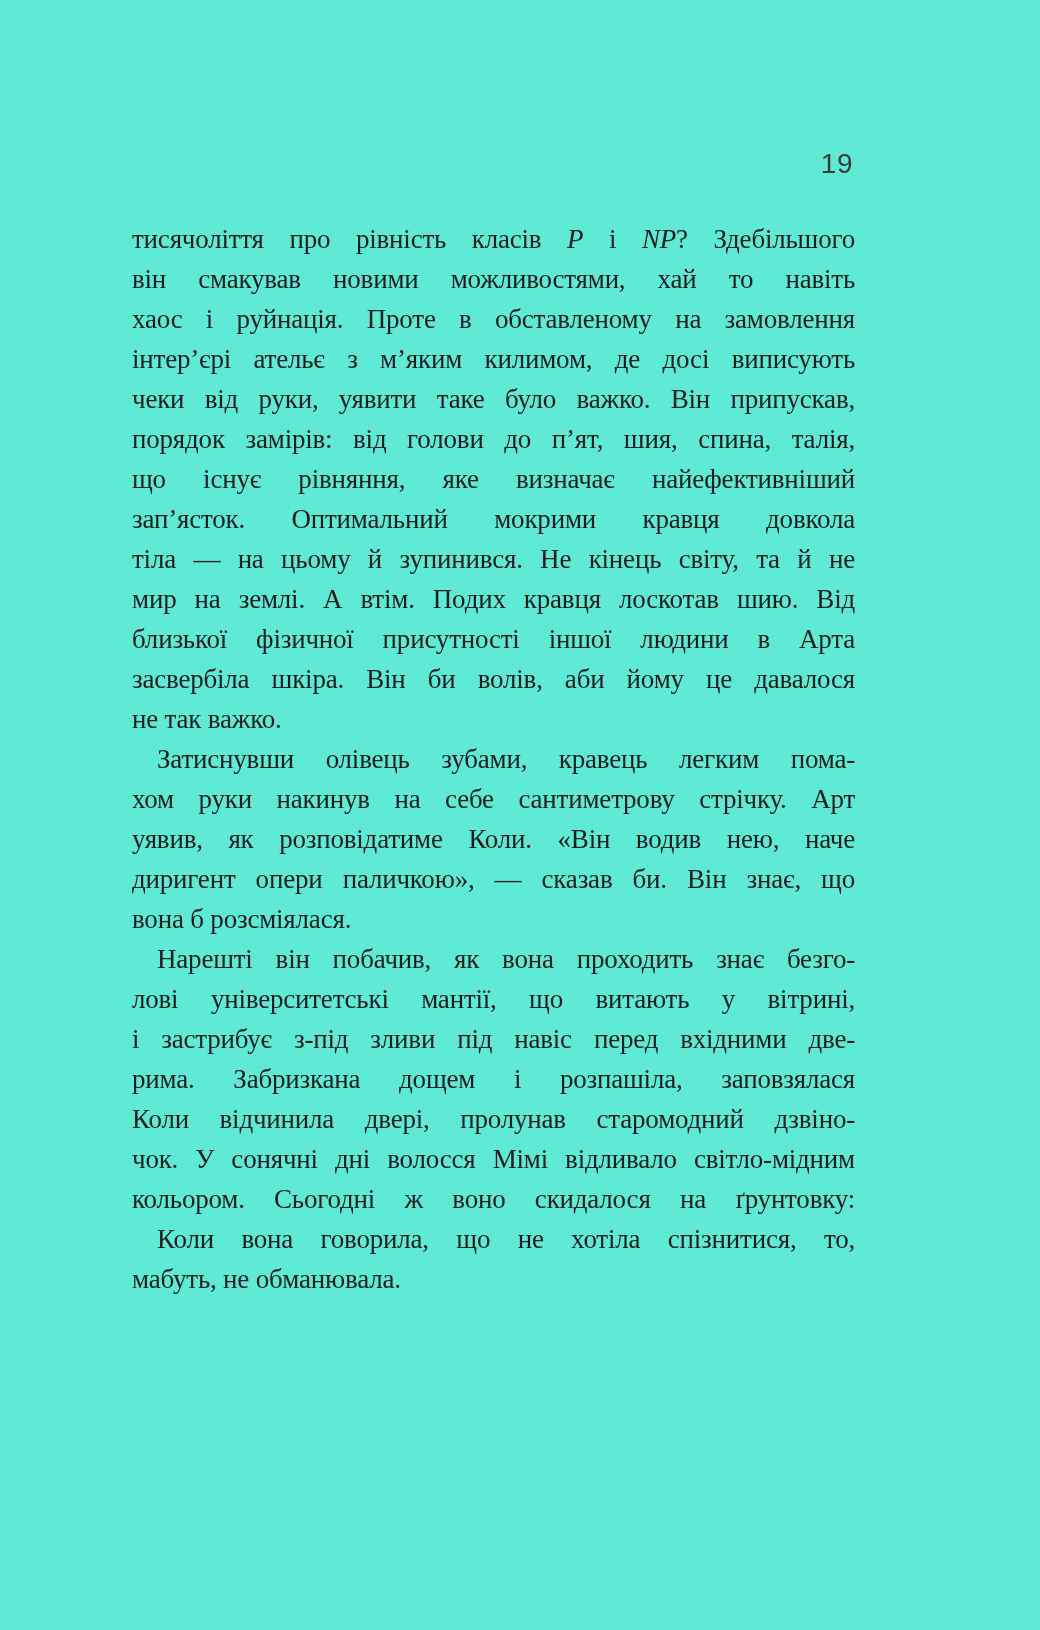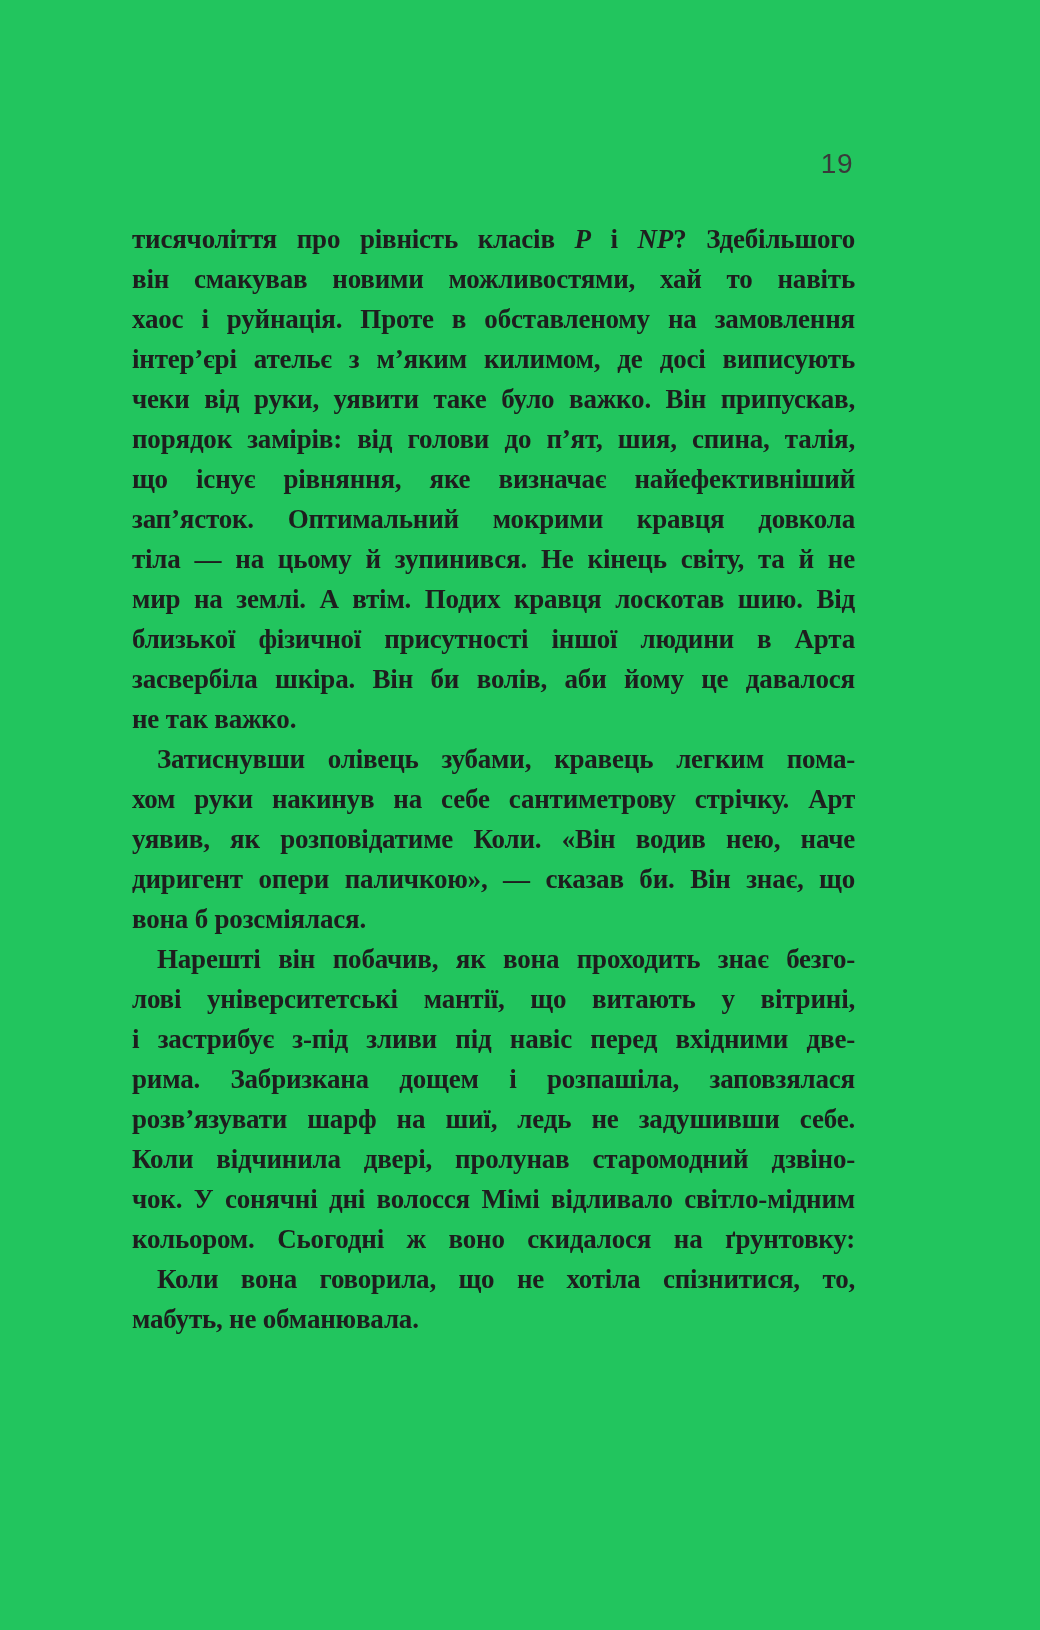--- a/index.html
+++ b/index.html
@@ -28,21 +28,20 @@
   .body-text {
     position: absolute;
     left: 132px;
     top: 219px;
     width: 723px;
     font-family: "Liberation Serif", "DejaVu Serif", serif;
     font-size: 27px;
     line-height: 40px;
     color: #1e1e1e;
     letter-spacing: -0.2px;
-    font-weight: bold;
   }
   .paragraph {
     margin: 0;
     padding: 0;
   }
   .line {
     text-align: justify;
     text-align-last: justify;
     white-space: normal;
   }
@@ -52,21 +51,21 @@
   .line.indent {
     text-indent: 25px;
   }
   .line i {
     font-style: italic;
   }
 </style>
 </head>
 <body>
 
-<div class="page" style="background: #22c55e;">
+<div class="page" style="background: #5eead4;">
   <div class="page-number" style="color: rgb(58, 58, 58);">19</div>
   <main class="body-text" style="color: rgb(30, 30, 30);">
       <div class="paragraph">
         <div class="line">тисячоліття про рівність класів <i>P</i> і <i>NP</i>? Здебільшого</div>
         <div class="line">він смакував новими можливостями, хай то навіть</div>
         <div class="line">хаос і руйнація. Проте в обставленому на замовлення</div>
         <div class="line">інтер’єрі ательє з м’яким килимом, де досі виписують</div>
         <div class="line">чеки від руки, уявити таке було важко. Він припускав,</div>
         <div class="line">порядок замірів: від голови до п’ят, шия, спина, талія,</div>
         <div class="line">що існує рівняння, яке визначає найефективніший</div>
@@ -82,21 +81,20 @@
         <div class="line">хом руки накинув на себе сантиметрову стрічку. Арт</div>
         <div class="line">уявив, як розповідатиме Коли. «Він водив нею, наче</div>
         <div class="line">диригент опери паличкою», — сказав би. Він знає, що</div>
         <div class="line last">вона б розсміялася.</div>
       </div>
       <div class="paragraph">
         <div class="line indent">Нарешті він побачив, як вона проходить знає безго-</div>
         <div class="line">лові університетські мантії, що витають у вітрині,</div>
         <div class="line">і застрибує з-під зливи під навіс перед вхідними две-</div>
         <div class="line">рима. Забризкана дощем і розпашіла, заповзялася</div>
-        <div class="line">розв’язувати шарф на шиї, ледь не задушивши себе.</div>
         <div class="line">Коли відчинила двері, пролунав старомодний дзвіно-</div>
         <div class="line">чок. У сонячні дні волосся Мімі відливало світло-мідним</div>
         <div class="line">кольором. Сьогодні ж воно скидалося на ґрунтовку:</div>
       </div>
       <div class="paragraph">
         <div class="line indent">Коли вона говорила, що не хотіла спізнитися, то,</div>
         <div class="line last">мабуть, не обманювала.</div>
       </div>
     </main>
 </div>

